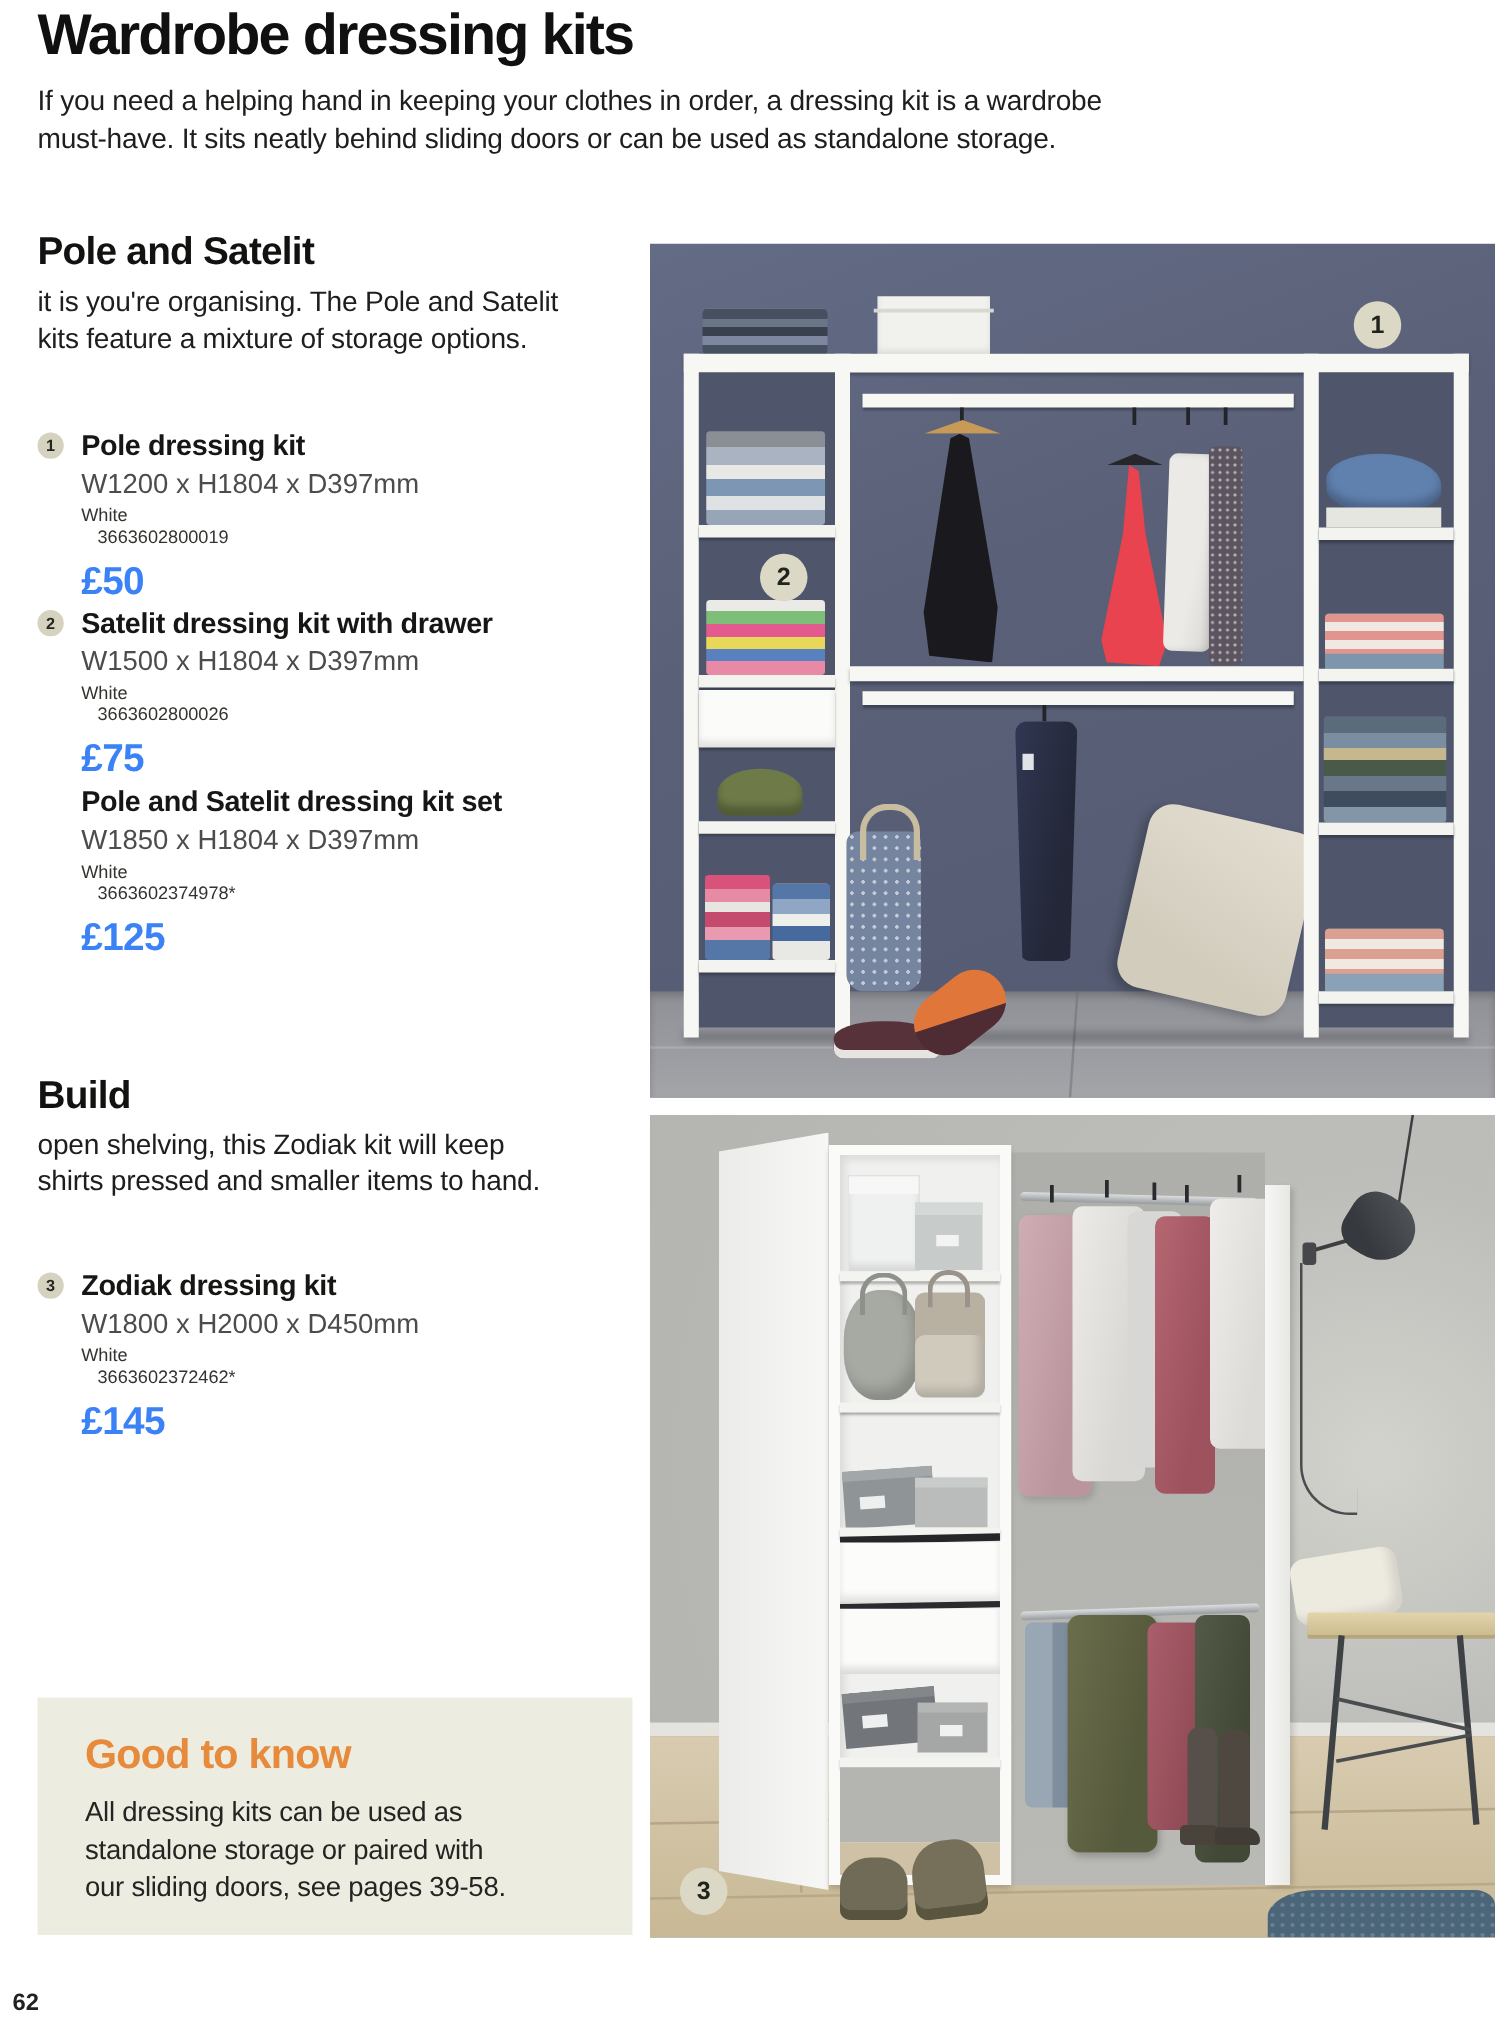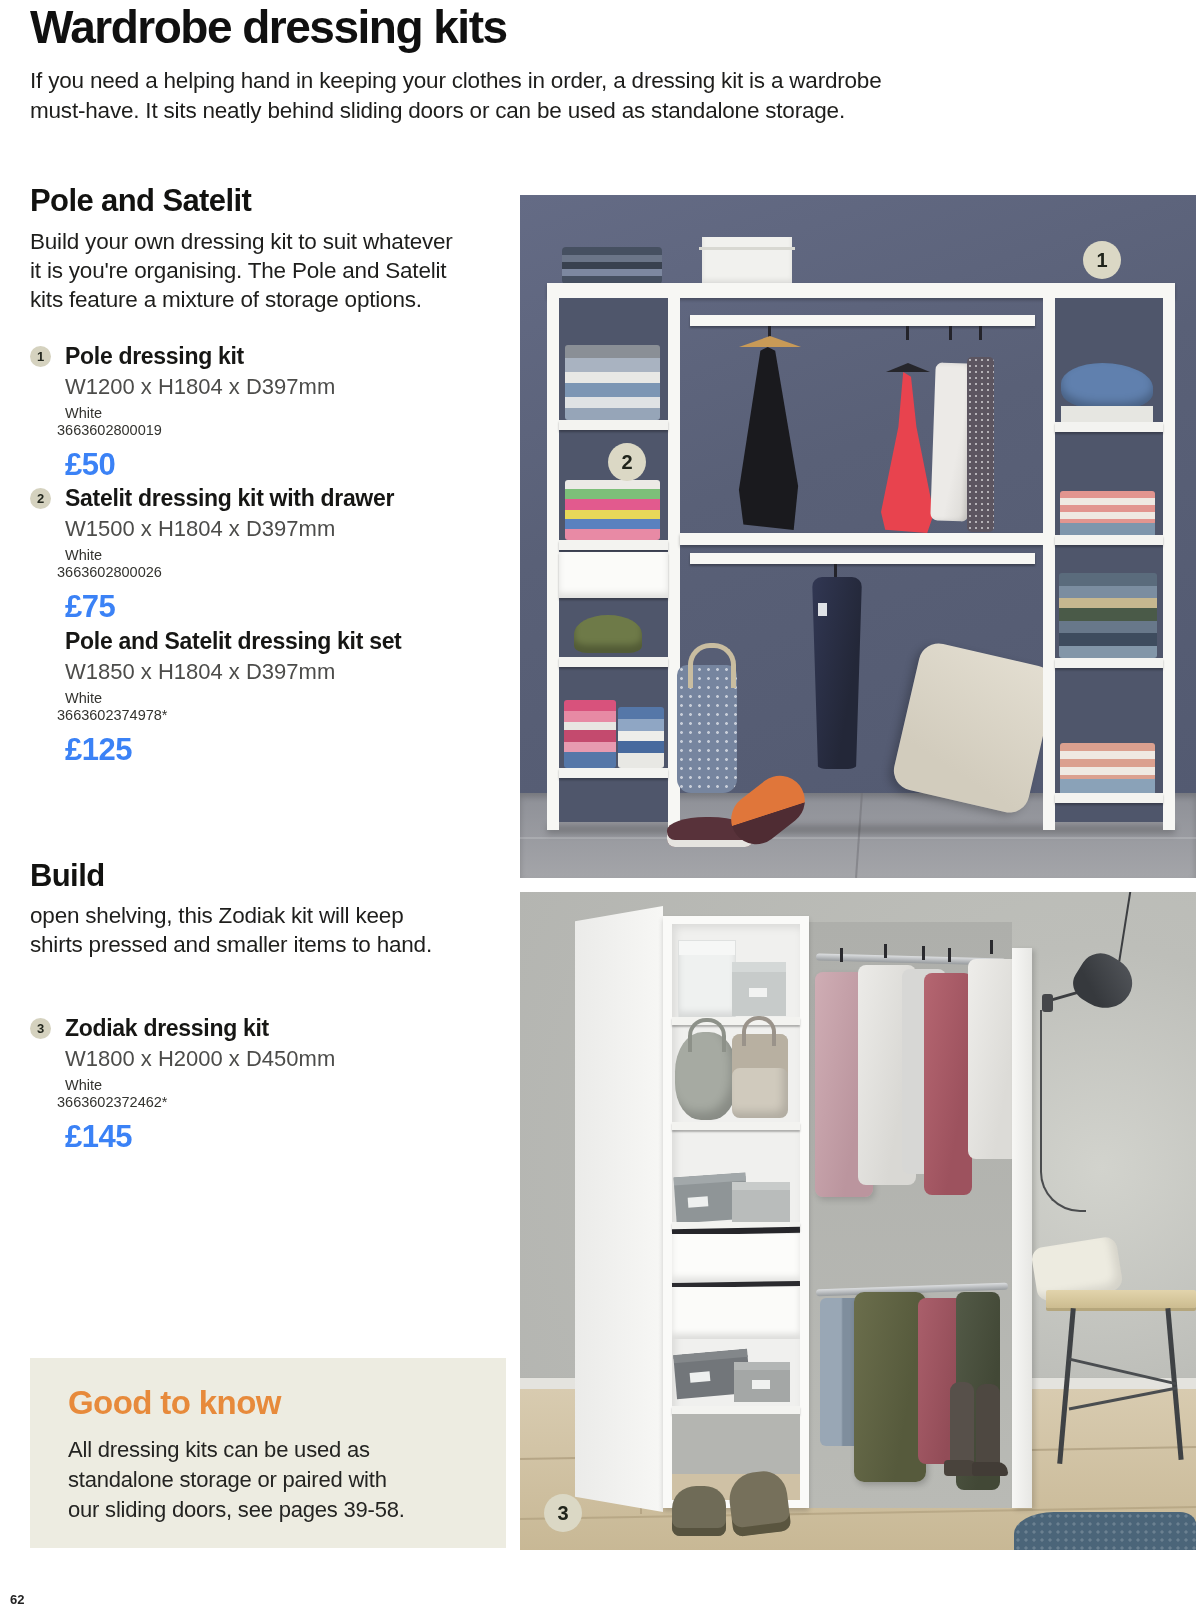--- a/index.html
+++ b/index.html
@@ -15,26 +15,26 @@
   .sec-h{position:absolute;left:30px;font-size:31px;line-height:36px;font-weight:700;letter-spacing:-0.6px;color:#121210;}
   .para{position:absolute;left:30px;font-size:22.5px;line-height:29px;letter-spacing:-0.2px;color:#1e1e1c;}
   .product{position:absolute;left:30px;width:480px;}
   .prow{display:flex;gap:14px;align-items:flex-start;}
   .lbadge{width:21px;height:21px;border-radius:50%;background:#d5d2bf;color:#23271e;
     font-size:13px;font-weight:700;display:flex;align-items:center;justify-content:center;
     margin-top:4px;flex:0 0 21px;}
   .pname{font-size:23px;line-height:28px;font-weight:700;letter-spacing:-0.3px;color:#161614;}
   .pdims{margin:7px 0 0 35px;font-size:22px;line-height:19px;color:#4c4c4a;}
   .pcol{margin:9px 0 0 35px;font-size:14.5px;line-height:17px;color:#33332f;}
-  .pcode{margin:0 0 0 27px;font-size:14.5px;line-height:17px;color:#33332f;}
+  .pcode{margin:0 0 0 48px;font-size:14.5px;line-height:17px;color:#33332f;}
   .pprice{margin:9px 0 0 35px;font-size:31px;line-height:34px;font-weight:700;letter-spacing:-0.5px;color:#3b82f6;}
   .gtk{left:30px;top:1358px;width:476px;height:190px;background:#edece1;}
   .gtk-h{margin:26px 0 0 38px;font-size:33px;line-height:38px;font-weight:700;letter-spacing:-0.6px;color:#e78a3b;}
   .gtk-body{margin:13px 0 0 38px;font-size:22px;line-height:30px;letter-spacing:-0.2px;color:#242422;}
-  .pagenum{left:10px;top:1592px;font-size:13px;font-weight:700;color:#222;text-align:right;}
+  .pagenum{left:10px;top:1592px;font-size:19px;font-weight:700;color:#222;text-align:right;}
   
   .photo{position:absolute;left:520px;width:676px;overflow:hidden;background:#888;}
   #photo1{top:195px;height:683px;}
   #photo2{top:892px;height:658px;}
   .photo-badge{position:absolute;width:38px;height:38px;border-radius:50%;background:#dbd8c5;
     color:#20241b;font-weight:700;font-size:20px;display:flex;align-items:center;justify-content:center;}
   .shelf1{background:#f3f3f0;box-shadow:0 2px 2px rgba(0,0,0,.28);}
   .white{background:#f7f7f4;}
 </style>
 </head>
@@ -42,21 +42,20 @@
 
 <div class="abs h1">Wardrobe dressing kits</div>
 
 <div class="abs intro">
   <div>If you need a helping hand in keeping your clothes in order, a dressing kit is a wardrobe</div>
   <div>must-have. It sits neatly behind sliding doors or can be used as standalone storage.</div>
 </div>
 
 <div class="sec-h" style="top:183px;">Pole and Satelit</div>
 <div class="para" style="top:227px;">
-  <div>Build your own dressing kit to suit whatever</div>
   <div>it is you're organising. The Pole and Satelit</div>
   <div>kits feature a mixture of storage options.</div>
 </div>
 
 <div class="product" style="top:342px;">
   <div class="prow">
     <span class="lbadge">1</span>
     <span class="pname">Pole dressing kit</span>
   </div>
   <div class="pdims">W1200 x H1804 x D397mm</div>

